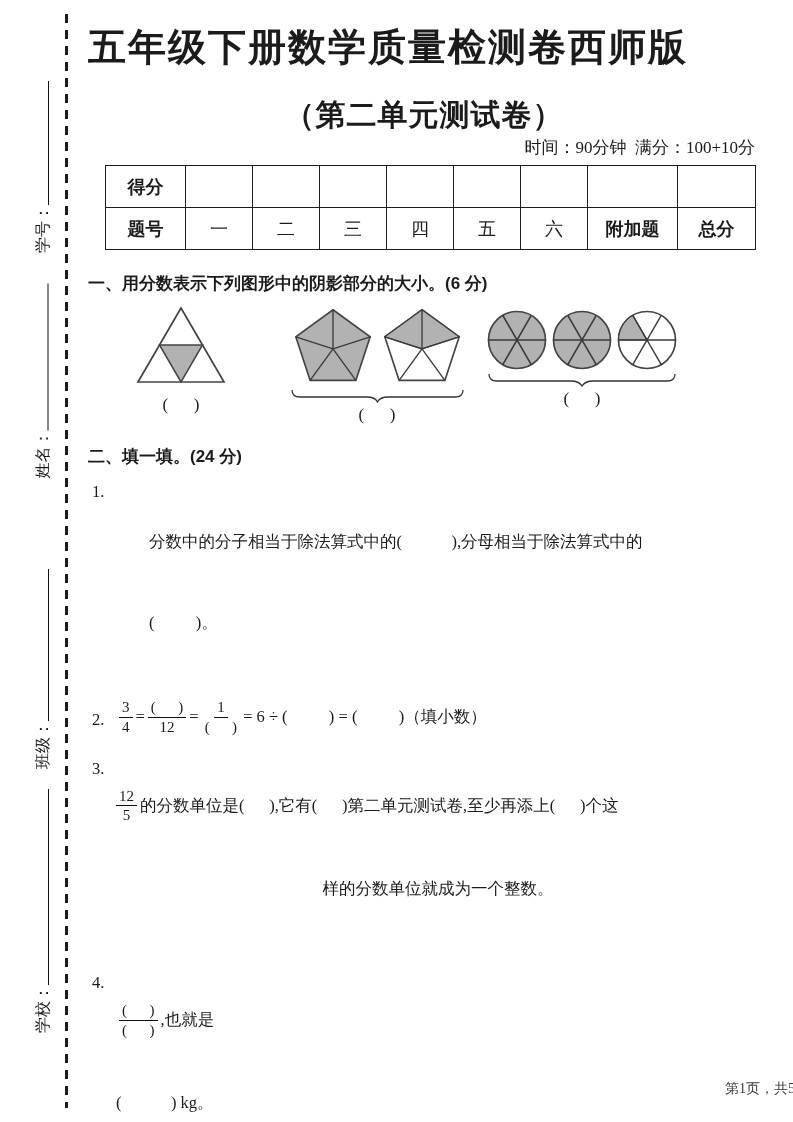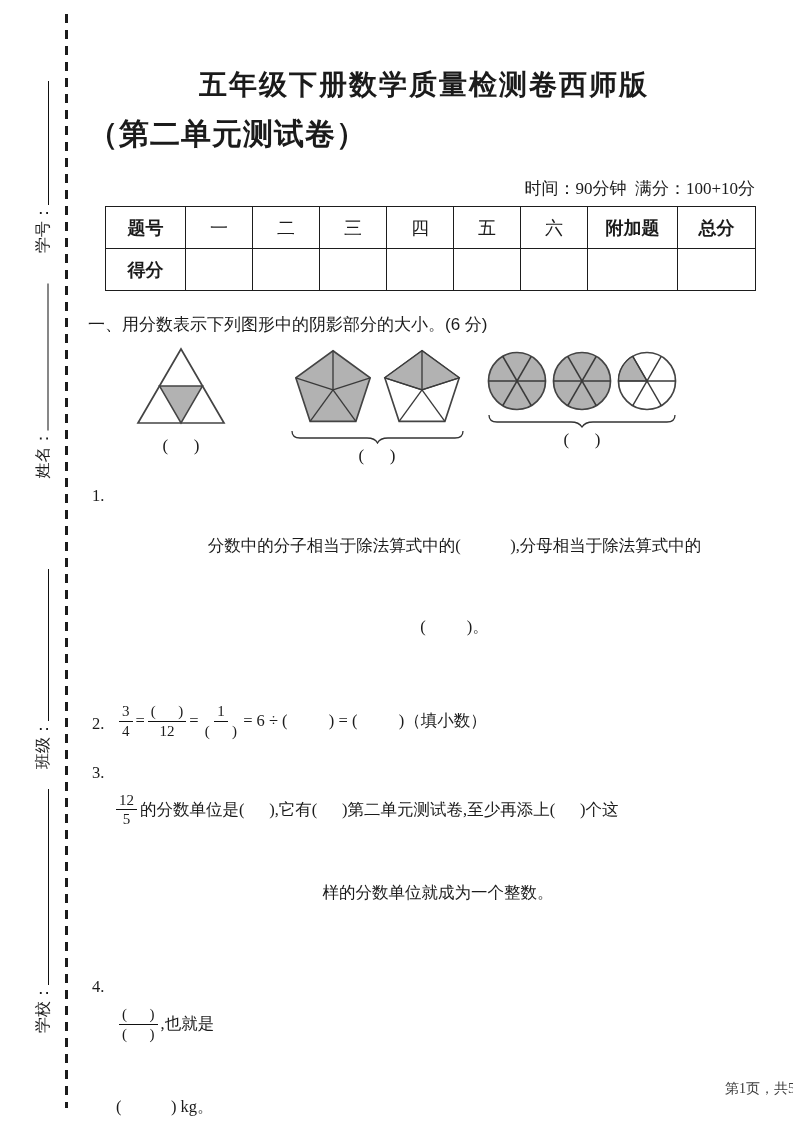--- a/index.html
+++ b/index.html
@@ -15,40 +15,40 @@
     background:repeating-linear-gradient(to bottom,#1c1c1c 0 9px,transparent 9px 16px);
   }
   .mlabel {
     position:absolute; height:24px; display:flex; align-items:flex-end;
     font-size:16px; transform:rotate(-90deg); white-space:nowrap;
   }
   .mlabel .mtext { line-height:1.2; }
   .mlabel .mline { flex:1; border-bottom:1.6px solid #111; margin-bottom:3px; }
   
   .main { position:absolute; left:88px; top:0; width:672px; }
-  .title { margin-top:66px; text-align:center; font-size:28px; font-weight:bold; letter-spacing:2px; }
-  .subtitle { margin-top:10px; text-align:left; font-size:30px; font-weight:bold; letter-spacing:1px; }
-  .meta { margin-top:22px; text-align:right; padding-right:5px; font-size:17px; white-space:pre-wrap; }
+  .title { margin-top:22px; text-align:left; font-size:38px; font-weight:bold; letter-spacing:2px; }
+  .subtitle { margin-top:22px; text-align:center; font-size:30px; font-weight:bold; letter-spacing:1px; }
+  .meta { text-align:right; padding-right:5px; font-size:17px; white-space:pre-wrap; }
   
   table.score { border-collapse:collapse; table-layout:fixed; width:650px; margin:6px 0 0 17px; }
   table.score td { border:1.6px solid #1d1d1d; text-align:center; font-size:18px; height:42px; }
   td.hdr { font-family:"Liberation Sans","DejaVu Sans",sans-serif; font-weight:bold; font-size:17px; }
   
-  .sec-title { font-family:"Liberation Sans","DejaVu Sans",sans-serif; font-weight:normal; font-size:17px; margin-top:22px; white-space:pre-wrap; }
+  .sec-title { font-family:"Liberation Sans","DejaVu Sans",sans-serif; font-weight:bold; font-size:17px; margin-top:22px; white-space:pre-wrap; }
   
   .figures { position:relative; height:128px; margin-top:8px; }
   .fig { position:absolute; text-align:center; }
   .fig .shapes { display:flex; align-items:center; justify-content:center; gap:3px; }
   .fig .blank { font-size:17px; white-space:pre; margin-top:2px; }
   .brace { display:block; margin:2px auto 0; }
   
   .qrow { display:flex; font-size:16.5px; }
   .qno { width:28px; flex:none; padding-left:4px; }
   .qbody { flex:1; white-space:pre-wrap; }
-  .lh { line-height:2.45;text-align:center; }
+  .lh { line-height:2.45; }
   .inline-center { display:flex; align-items:center; white-space:pre-wrap; }
   .frac { display:inline-flex; flex-direction:column; align-items:center; vertical-align:middle; line-height:1.25; font-size:15px; margin:0 3px; }
   .frac .num { border-bottom:1.4px solid #111; padding:0 3px; white-space:pre; }
   .frac .den { padding:0 3px; white-space:pre; }
   .footer { position:absolute; left:16px; top:1080px; width:793px; text-align:right; font-size:14px; color:#3a3a3a; }
   svg { display:block; }
 </style>
 </head>
 <body>
 
@@ -86,41 +86,41 @@
           <col style="width:67px">
           <col style="width:67px">
         <col style="width:67px">
           <col style="width:67px">
           <col style="width:67px">
           <col style="width:90px">
           <col style="width:78px">
       </colgroup>
       <tbody>
           <tr>
+        <td class="hdr">得分</td>
+        <td></td>
+        <td></td>
+        <td></td>
+        <td></td>
+        <td></td>
+        <td></td>
+        <td></td>
+        <td></td>
+      </tr>
+      <tr>
         <td class="hdr">题号</td>
         <td>一</td>
         <td>二</td>
         <td>三</td>
         <td>四</td>
         <td>五</td>
         <td>六</td>
         <td class="hdr">附加题</td>
         <td class="hdr">总分</td>
       </tr>
-      <tr>
-        <td class="hdr">得分</td>
-        <td></td>
-        <td></td>
-        <td></td>
-        <td></td>
-        <td></td>
-        <td></td>
-        <td></td>
-        <td></td>
-      </tr>
     </tbody>
       </table>
 
     <div class="sec-title">一、用分数表示下列图形中的阴影部分的大小。(6 分)</div>
 
     <div class="figures">
 
       <div class="fig" style="left:38px; top:2px; width:110px;">
         <div class="shapes">
           <svg width="92" height="80" viewBox="0 0 92 80">
@@ -189,20 +189,21 @@
             </g>
           </svg>
         </div>
         <svg class="brace" width="190" height="14" viewBox="0 0 190 14">
           <path d="M2,1 Q2,8 10,8 L84,8 Q92,8 95,13 Q98,8 106,8 L180,8 Q188,8 188,1" fill="none" stroke="#333" stroke-width="1.3"></path>
         </svg>
         <div class="blank">(      )</div>
       </div>
     </div>
 
+    <div class="sec-title" style="margin-top:14px;">二、填一填。(24 分)</div>
 
     <div class="qrow" style="margin-top:14px;">
       <span class="qno">1.</span>
       <div class="qbody lh">
         <span>分数中的分子相当于除法算式中的(            ),分母相当于除法算式中的</span><br>
         <span>(          )。</span>
       </div>
     </div>
 
     <div class="qrow" style="margin-top:14px;">

